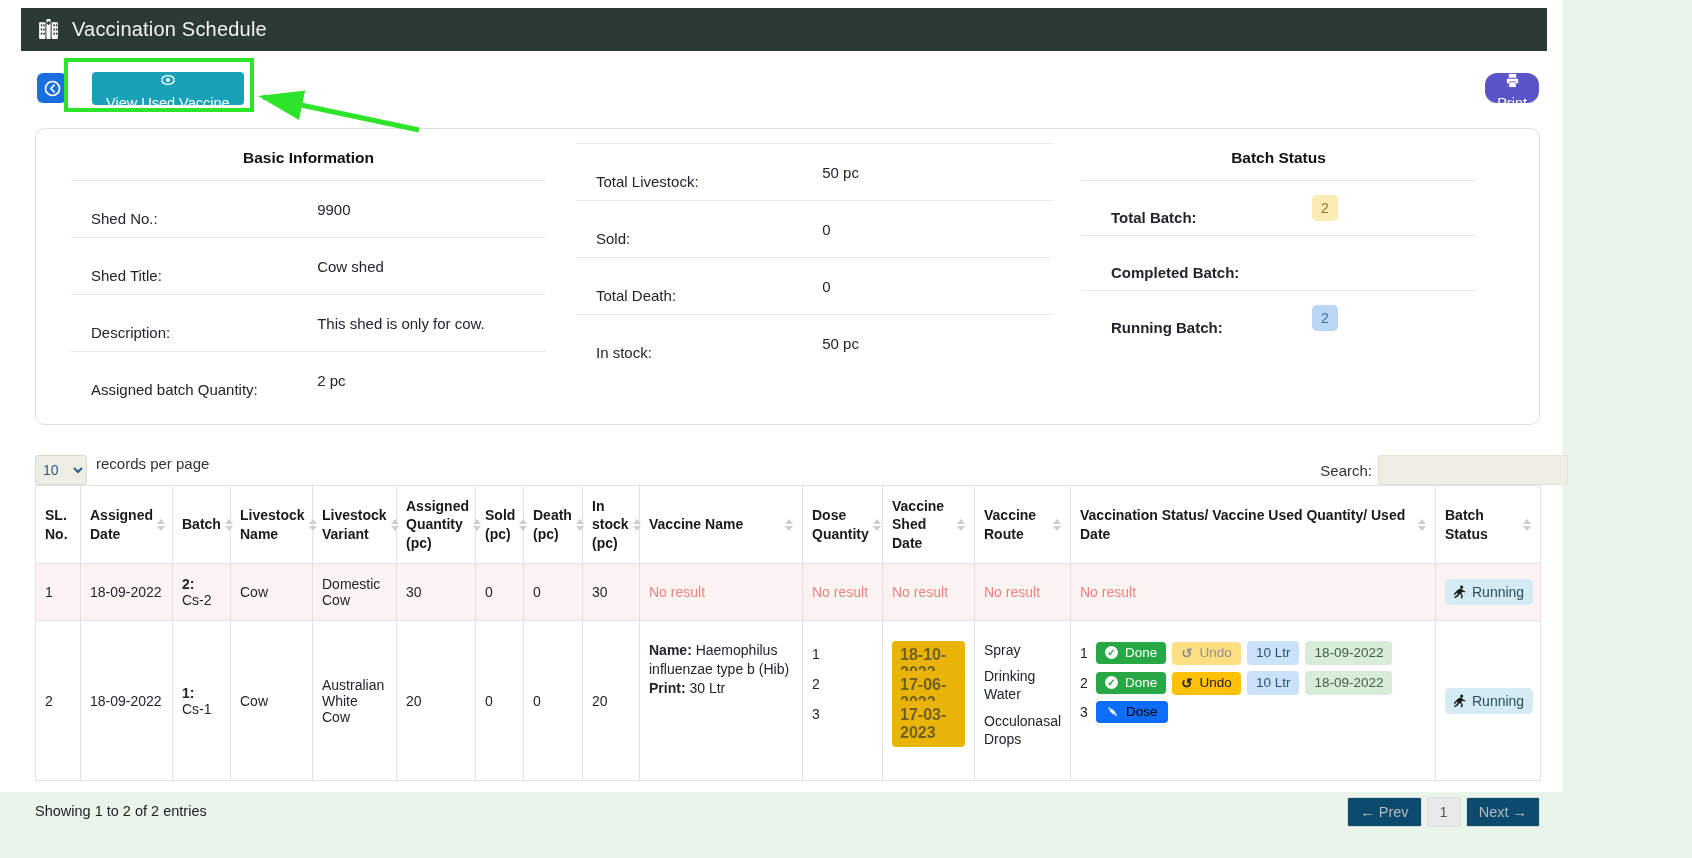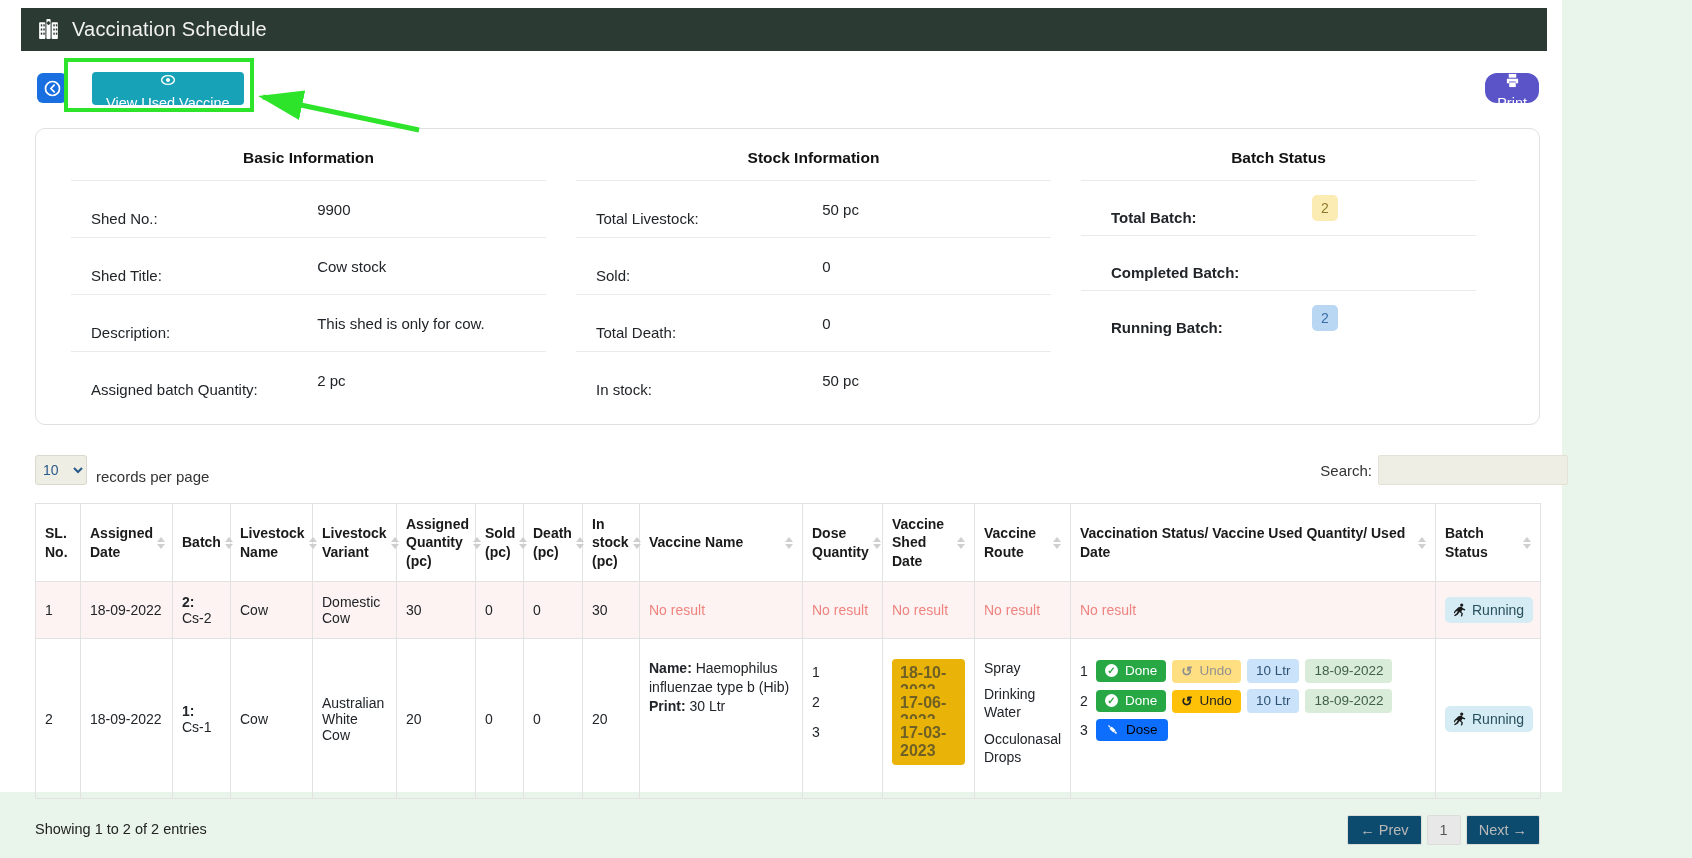--- a/index.html
+++ b/index.html
@@ -51,21 +51,21 @@
   .icol h3 { text-align:center; font-size:15.5px; font-weight:700; margin:6px 0 13px; color:#111; }
   .irow { display:flex; align-items:center; border-top:1px solid #eaeaea; padding:10px 20px; min-height:38px; }
   .ilabel { width:52%; font-size:15px;margin-top:19px; }
   .ivalue { font-size:15px; }
   .icol.c3 .irow { padding:9px 30px; min-height:46px; }
   .icol.c3 .ilabel { font-weight:700; width:60%; }
   .mini-badge { display:inline-block; padding:5px 9px; border-radius:5px; font-size:14px; }
   .mini-badge.yellow { background:#fbecb4; color:#8f7a30; }
   .mini-badge.blue   { background:#b9d7f3; color:#3a6ea8; }
   
-  .table-controls { display:flex; align-items:flex-end; margin:30px 0 18px 14px; width:1533px; }
+  .table-controls { display:flex; align-items:flex-start; margin:30px 0 0 14px; width:1533px; }
   .page-size {
     background:#eeeee4; border:1px solid #d9d9cd; border-radius:3px;
     height:30px; width:52px; font-size:14px; font-family:inherit; color:#2a5a8a; padding:0 3px;
   }
   .rpp { margin-left:9px; font-size:15px; color:#333; }
   .search-wrap { margin-left:auto; display:flex; align-items:center; }
   .search-wrap label { font-size:15px; color:#333; }
   .search-input {
     margin-left:6px; width:190px; height:30px; background:#eeeee4;
     border:1px solid #e2e2d6; border-radius:2px; font-family:inherit; font-size:14px; padding:0 8px;
@@ -191,33 +191,32 @@
 
   <section class="info-card">
     <div class="icol c1">
       <h3>Basic Information</h3>
       <div class="irow">
         <span class="ilabel">Shed No.:</span>
         <span class="ivalue">9900</span>
       </div>
       <div class="irow">
         <span class="ilabel">Shed Title:</span>
-        <span class="ivalue">Cow stock</span>
+        <span class="ivalue">Cow shed</span>
       </div>
       <div class="irow">
         <span class="ilabel">Description:</span>
         <span class="ivalue">This shed is only for cow.</span>
       </div>
       <div class="irow">
         <span class="ilabel">Assigned batch Quantity:</span>
         <span class="ivalue">2 pc</span>
       </div>
     </div>
     <div class="icol c2">
-      <h3>Stock Information</h3>
       <div class="irow">
         <span class="ilabel">Total Livestock:</span>
         <span class="ivalue">50 pc</span>
       </div>
       <div class="irow">
         <span class="ilabel">Sold:</span>
         <span class="ivalue">0</span>
       </div>
       <div class="irow">
         <span class="ilabel">Total Death:</span>

